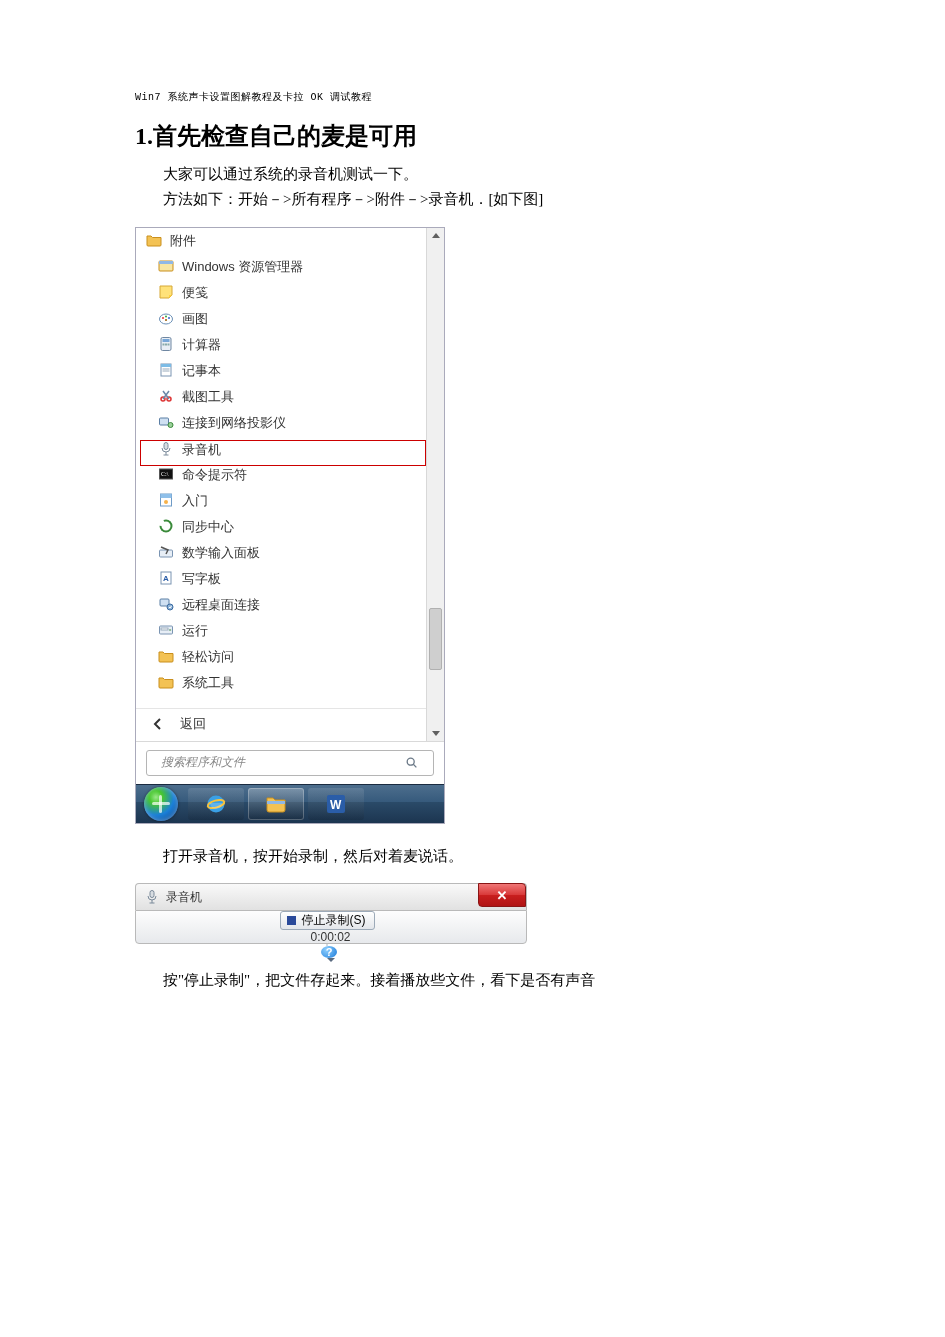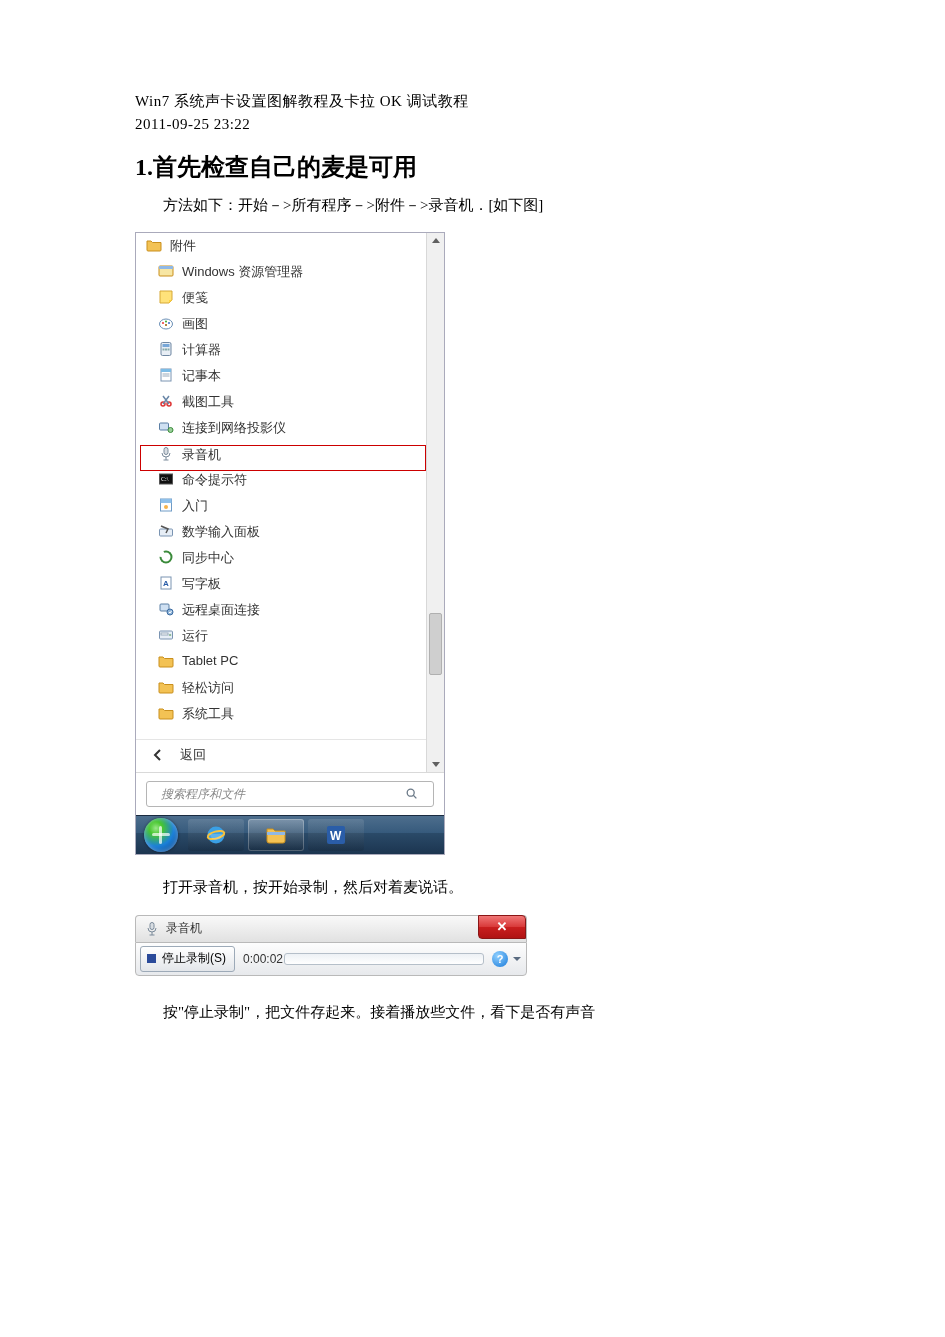--- a/index.html
+++ b/index.html
@@ -10,22 +10,22 @@
     color: #000;
   }
   .page {
     width: 945px;
     margin: 0 auto;
     padding: 90px 130px 60px 135px;
     box-sizing: border-box;
     position: relative;
   }
   .header-line {
-    font-family: Liberation Serif, serif;
-    font-size: 15px;
+    font-family: Liberation Mono, monospace;
+    font-size: 10px;
     letter-spacing: 0.5px;
     line-height: 1.55;
   }
   .h1 {
     font-family: SimSun, "宋体", serif;
     font-size: 24px;
     font-weight: bold;
     margin-top: 14px;
     margin-bottom: 10px;
   }
@@ -224,21 +224,22 @@
     font-weight: bold;
     font-size: 13px;
   }
   .rec-body {
     height: 32px;
     display: flex;
     align-items: center;
     background: linear-gradient(to bottom, #fdfdfd, #e7e9ec);
     border: 1px solid #b9b9b9;
     border-radius: 0 0 4px 4px;
-    padding: 0 4px;
+    padding: 0 12px;
+    flex-direction: column;
   }
   .rec-btn {
     display: flex;
     align-items: center;
     height: 24px;
     padding: 0 8px 0 6px;
     background: linear-gradient(to bottom, #fff, #e3e6ea);
     border: 1px solid #9daab8;
     border-radius: 3px;
     margin-right: 8px;
@@ -279,24 +280,24 @@
     border-top: 4px solid #5a6b80;
   }
 
 </style>
 </head>
 <body>
 
 <div class="page">
 
   <div class="header-line">Win7 系统声卡设置图解教程及卡拉 OK 调试教程</div>
-  <div class="header-line">2011-09-25 23:22</div>
 
   <div class="h1">1.首先检查自己的麦是可用</div>
 
+  <div class="body-text">大家可以通过系统的录音机测试一下。</div>
   <div class="body-text">方法如下：开始－&gt;所有程序－&gt;附件－&gt;录音机．[如下图]</div>
 
   <div class="screenshot1">
     <div class="menu-scroll">
       <div class="scrollbar">
         <div class="scroll-thumb"></div>
       </div>
 
       <div class="menu-row folder-header">
         <span class="i">
@@ -407,39 +408,39 @@
               <rect x="2.5" y="2" width="11" height="12" fill="#fff" stroke="#6f9bc6"></rect>
               <rect x="2.5" y="2" width="11" height="4" fill="#8fc0ea"></rect>
               <circle cx="8" cy="10" r="2" fill="#f6b24a"></circle>
             </svg>
           </span>
         <span class="lbl">入门</span>
       </div>
       <div class="menu-row">
         <span class="i">
             <svg viewBox="0 0 16 16">
-              <rect x="1.5" y="6" width="13" height="7" rx="1" fill="#e7eef6" stroke="#7a94b2"></rect>
-              <path d="M3 3l7 3-2 4" fill="none" stroke="#555" stroke-width="1.5"></path>
-            </svg>
-          </span>
-        <span class="lbl">数学输入面板</span>
-      </div>
-      <div class="menu-row">
-        <span class="i">
-            <svg viewBox="0 0 16 16">
               <circle cx="8" cy="8" r="5.5" fill="none" stroke="#3a8a3a" stroke-width="2" stroke-dasharray="17 6"></circle>
               <path d="M12 3l1.5 2.5L11 5z" fill="#3a8a3a"></path>
               <path d="M4 13l-1.5-2.5L5 11z" fill="#3a8a3a"></path>
             </svg>
           </span>
         <span class="lbl">同步中心</span>
       </div>
       <div class="menu-row">
         <span class="i">
             <svg viewBox="0 0 16 16">
+              <rect x="1.5" y="6" width="13" height="7" rx="1" fill="#e7eef6" stroke="#7a94b2"></rect>
+              <path d="M3 3l7 3-2 4" fill="none" stroke="#555" stroke-width="1.5"></path>
+            </svg>
+          </span>
+        <span class="lbl">数学输入面板</span>
+      </div>
+      <div class="menu-row">
+        <span class="i">
+            <svg viewBox="0 0 16 16">
               <rect x="3" y="2" width="10" height="12" fill="#fff" stroke="#7a94b2"></rect>
               <text x="5" y="11" font-size="8" fill="#2a5da8" font-family="Arial" font-weight="bold">A</text>
             </svg>
           </span>
         <span class="lbl">写字板</span>
       </div>
       <div class="menu-row">
         <span class="i">
             <svg viewBox="0 0 16 16">
               <rect x="2" y="3" width="9" height="7" rx="1" fill="#cfe0f2" stroke="#5b7ea4"></rect>
@@ -451,28 +452,20 @@
       </div>
       <div class="menu-row">
         <span class="i">
             <svg viewBox="0 0 16 16">
               <rect x="1.5" y="4" width="13" height="8" rx="1" fill="#e7eef6" stroke="#7a94b2"></rect>
               <rect x="3" y="6" width="7" height="2" fill="#fff" stroke="#9ab"></rect>
               <path d="M11.5 7l2 1-2 1z" fill="#3a8a3a"></path>
             </svg>
           </span>
         <span class="lbl">运行</span>
-      </div>
-      <div class="menu-row">
-        <span class="i">
-            <svg viewBox="0 0 16 16">
-              <path fill="#f3c254" stroke="#c98f1d" d="M1 4h4l1.5 1.5H15V13a1 1 0 0 1-1 1H2a1 1 0 0 1-1-1z"></path>
-            </svg>
-          </span>
-        <span class="lbl">Tablet PC</span>
       </div>
       <div class="menu-row">
         <span class="i">
             <svg viewBox="0 0 16 16">
               <path fill="#f3c254" stroke="#c98f1d" d="M1 4h4l1.5 1.5H15V13a1 1 0 0 1-1 1H2a1 1 0 0 1-1-1z"></path>
             </svg>
           </span>
         <span class="lbl">轻松访问</span>
       </div>
       <div class="menu-row">

